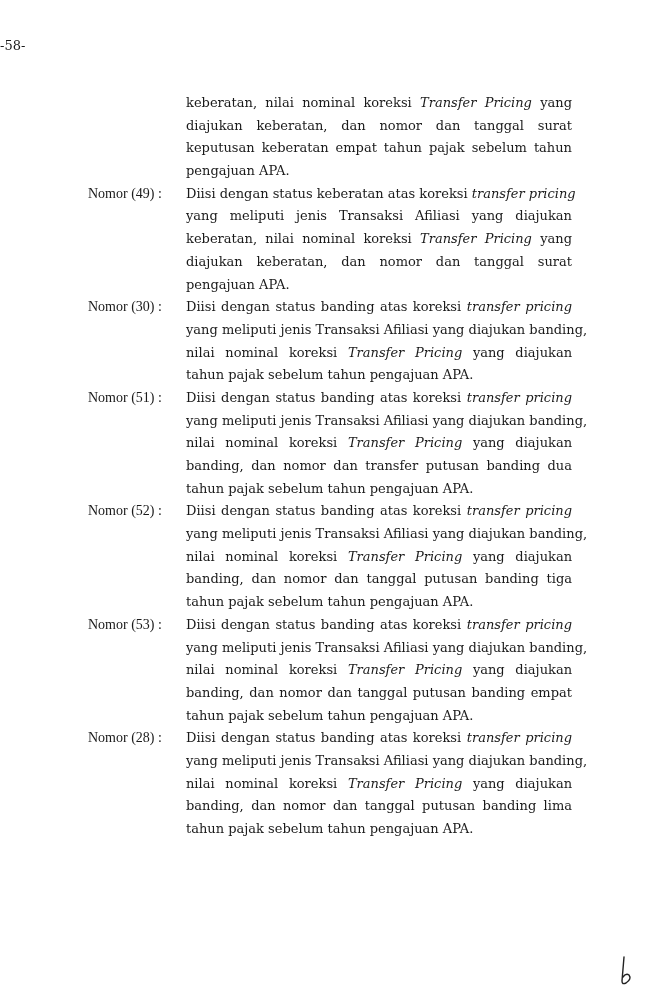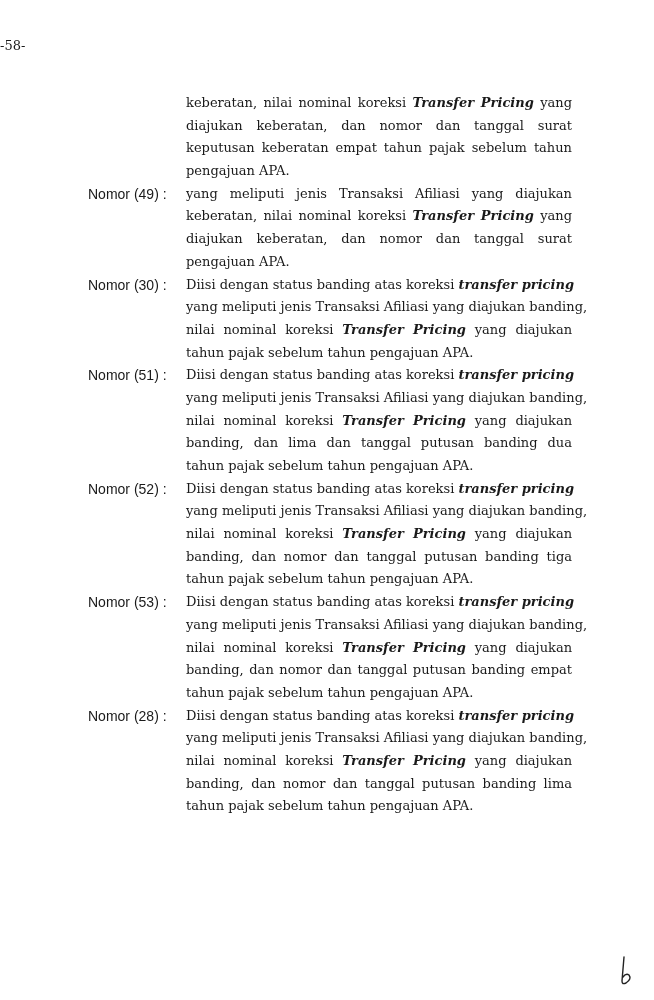--- a/index.html
+++ b/index.html
@@ -5,42 +5,43 @@
   html, body { margin:0; padding:0; background:#ffffff; }
   body { width:654px; height:1000px; position:relative; overflow:hidden;
          font-family:"DejaVu Serif", serif; color:#1a1a1a; }
   .page-number { position:absolute; top:38px; left:0; width:654px; text-align:left;
                  font-size:13px; }
   .doc { position:absolute; top:92px; left:88px; width:484px; font-size:13px; }
   .line { height:22.7px; line-height:22.7px; text-align:justify; text-align-last:justify;
           white-space:nowrap; overflow:visible; }
   .line.last { text-align-last:left; }
   .entry { position:relative; }
-  .label { position:absolute; left:0; top:0; width:98px; line-height:22.7px; font-family:Liberation Sans, sans-serif; font-size:14px; }
+  .label { position:absolute; left:0; top:0; width:98px; line-height:22.7px; font-family:Liberation Serif, serif; font-size:14px; }
   .body { margin-left:98px; }
   .cont { margin-left:98px; }
-  i { font-style:italic;font-weight:bold; }
+  i { font-style:italic; }
   .sig { position:absolute; left:618px; top:955px; }
 </style>
 </head>
 <body>
 
 <div class="page-number">-58-</div>
 
 <div class="doc">
   <div class="cont" id="cont">
       <div class="line">keberatan, nilai nominal koreksi <i>Transfer Pricing</i> yang</div>
       <div class="line">diajukan keberatan, dan nomor dan tanggal surat</div>
       <div class="line">keputusan keberatan empat tahun pajak sebelum tahun</div>
       <div class="line last">pengajuan APA.</div>
     </div>
   <div id="entries">
       <div class="entry">
         <div class="label">Nomor (49) :</div>
         <div class="body">
+          <div class="line">Diisi dengan status keberatan atas koreksi <i>transfer pricing</i></div>
           <div class="line">yang meliputi jenis Transaksi Afiliasi yang diajukan</div>
           <div class="line">keberatan, nilai nominal koreksi <i>Transfer Pricing</i> yang</div>
           <div class="line">diajukan keberatan, dan nomor dan tanggal surat</div>
           <div class="line last">pengajuan APA.</div>
         </div>
       </div>
       <div class="entry">
         <div class="label">Nomor (30) :</div>
         <div class="body">
           <div class="line">Diisi dengan status banding atas koreksi <i>transfer pricing</i></div>
@@ -48,21 +49,21 @@
           <div class="line">nilai nominal koreksi <i>Transfer Pricing</i> yang diajukan</div>
           <div class="line last">tahun pajak sebelum tahun pengajuan APA.</div>
         </div>
       </div>
       <div class="entry">
         <div class="label">Nomor (51) :</div>
         <div class="body">
           <div class="line">Diisi dengan status banding atas koreksi <i>transfer pricing</i></div>
           <div class="line">yang meliputi jenis Transaksi Afiliasi yang diajukan banding,</div>
           <div class="line">nilai nominal koreksi <i>Transfer Pricing</i> yang diajukan</div>
-          <div class="line">banding, dan lima dan tanggal putusan banding dua</div>
+          <div class="line">banding, dan nomor dan transfer putusan banding dua</div>
           <div class="line last">tahun pajak sebelum tahun pengajuan APA.</div>
         </div>
       </div>
       <div class="entry">
         <div class="label">Nomor (52) :</div>
         <div class="body">
           <div class="line">Diisi dengan status banding atas koreksi <i>transfer pricing</i></div>
           <div class="line">yang meliputi jenis Transaksi Afiliasi yang diajukan banding,</div>
           <div class="line">nilai nominal koreksi <i>Transfer Pricing</i> yang diajukan</div>
           <div class="line">banding, dan nomor dan tanggal putusan banding tiga</div>

